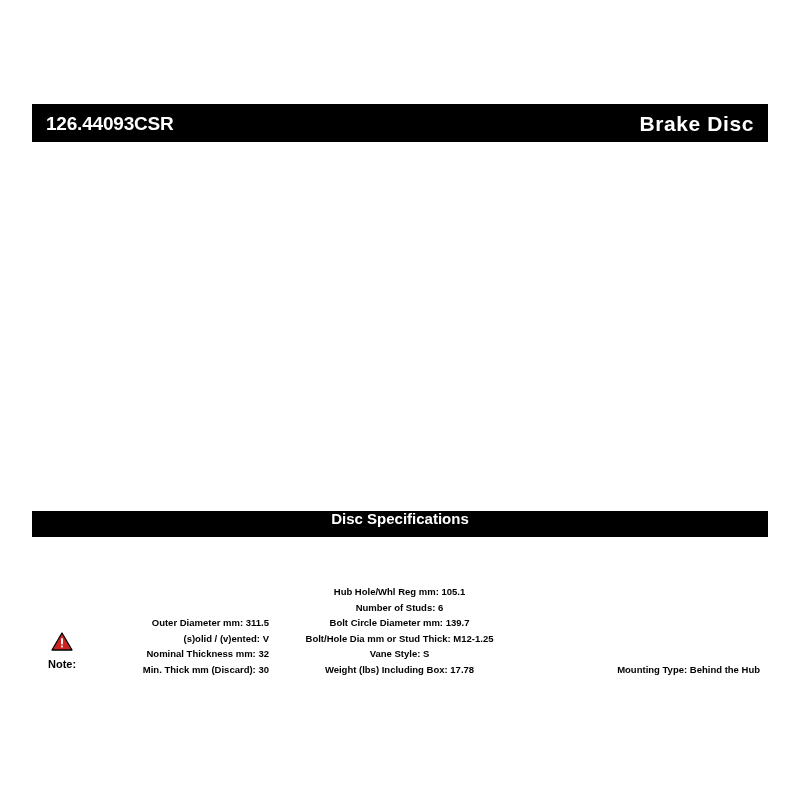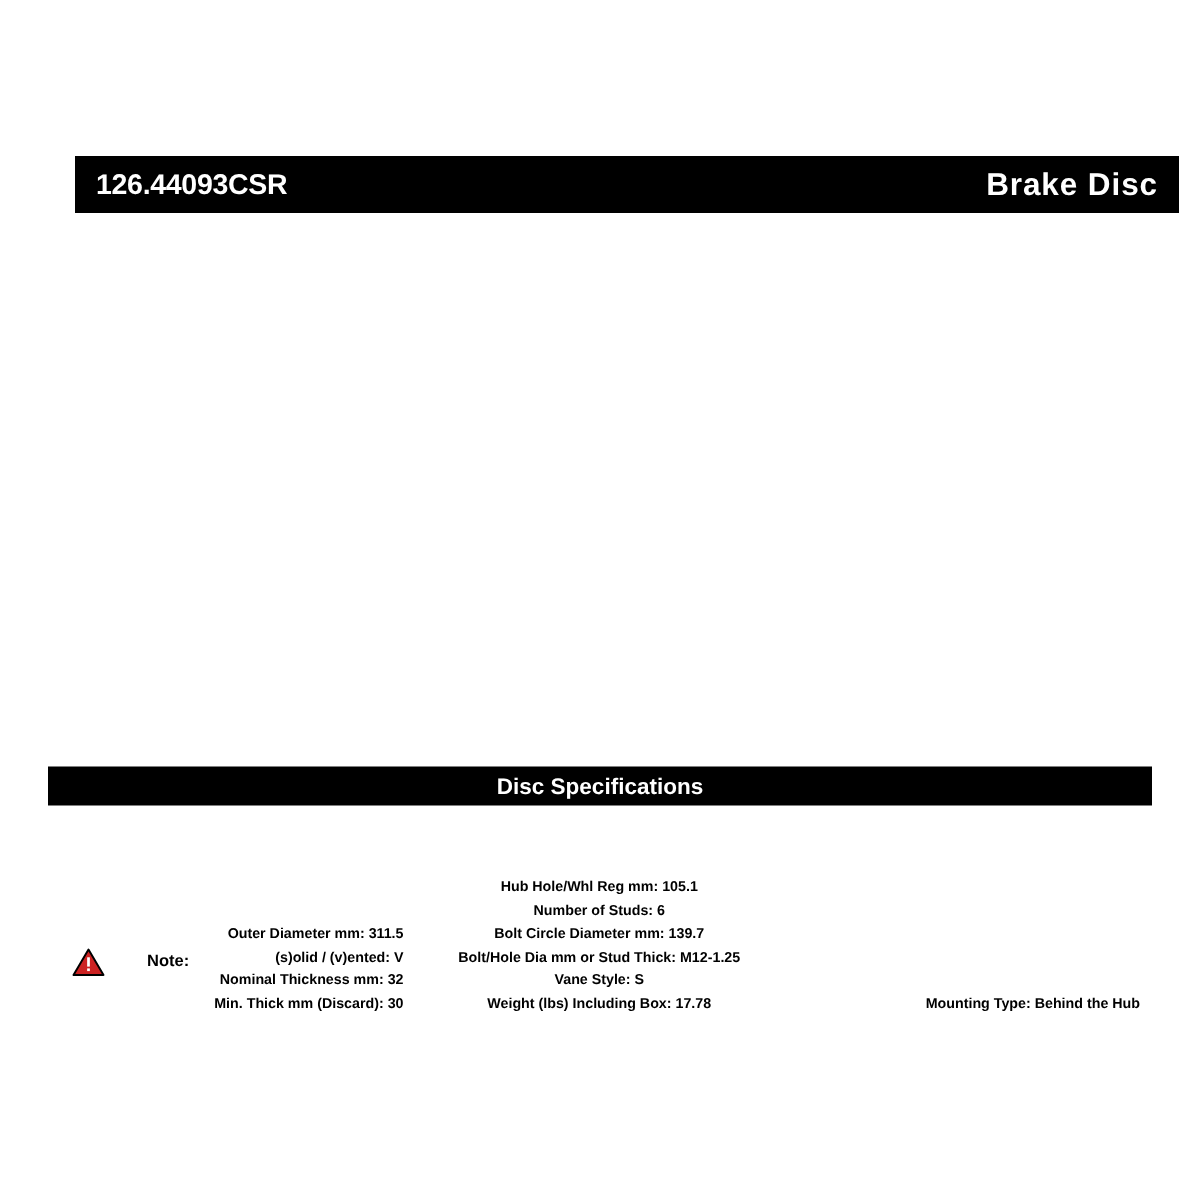--- a/index.html
+++ b/index.html
@@ -30,21 +30,20 @@
     left: 32px;
     top: 104px;
     width: 736px;
     height: 38px;
     background: #000000;
     display: flex;
     align-items: center;
     justify-content: space-between;
     box-sizing: border-box;
     padding: 0 14px;
-    margin-left: 18px;
   }
   .part-number {
     color: #ffffff;
     font-size: 19px;
     font-weight: bold;
     letter-spacing: -0.2px;
     line-height: 1;
   }
   .product-type {
     color: #ffffff;
@@ -56,21 +55,20 @@
 
   
   .spec-header {
     position: absolute;
     left: 32px;
     top: 511px;
     width: 736px;
     height: 26px;
     background: #000000;
     display: flex;
-    align-items: center;
     justify-content: center;
   }
   .spec-header-title {
     color: #ffffff;
     font-size: 15px;
     font-weight: bold;
     line-height: 1;
   }
 
   
@@ -109,21 +107,22 @@
   .spec-line .lbl { font-weight: bold; }
   .spec-line .val { font-weight: bold; }
 
   
   .note-row {
     position: absolute;
     left: 48px;
     top: 632px;
     display: flex;
     align-items: center;
-    gap: 28px;
+    gap: 8px;
+    flex-direction: column;
   }
   .warn-icon {
     width: 22px;
     height: 19px;
     position: relative;
     display: block;
   }
   .note-label {
     font-size: 11px;
     font-weight: bold;

